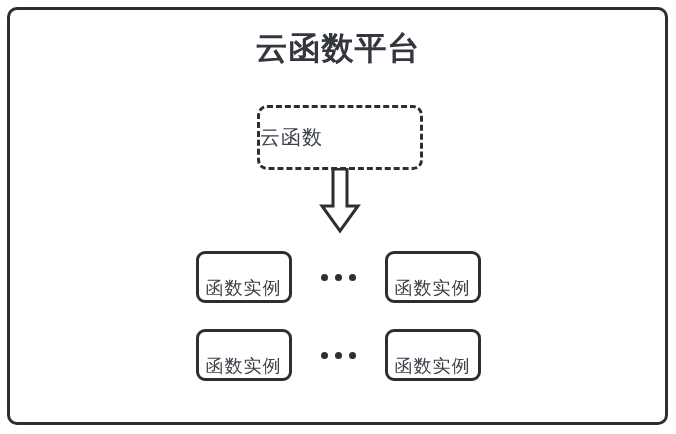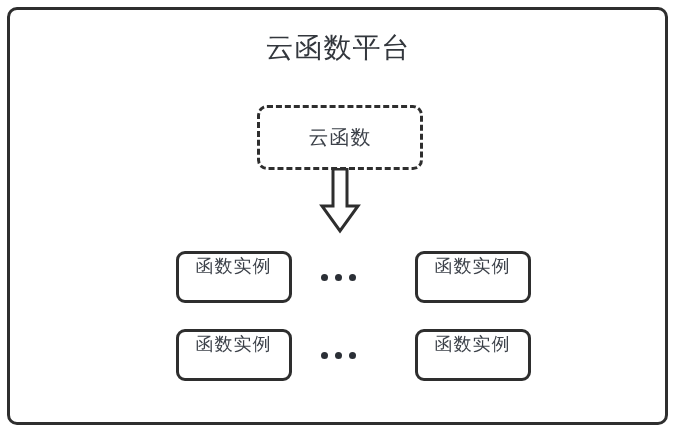--- a/index.html
+++ b/index.html
@@ -37,42 +37,41 @@
     background: #ffffff;
   }
 
   
   .platform-title {
     position: absolute;
     left: 0;
     top: 28px;
     width: 676px;
     text-align: center;
-    font-size: 28px;
-    font-weight: normal;
+    font-size: 32px;
+    font-weight: bold;
     color: #33373d;
     letter-spacing: 1px;
     line-height: 40px;
     white-space: nowrap;
   }
 
   
   .cloud-func-box {
     position: absolute;
     left: 257px;
     top: 105px;
     width: 166px;
     height: 65px;
     box-sizing: border-box;
     border: 3px dashed #2e2e2e;
     border-radius: 10px;
     background: #ffffff;
     display: flex;
     align-items: center;
-    justify-content: center;
   }
   .cloud-func-label {
     font-size: 20px;
     color: #3c4149;
     letter-spacing: 1px;
     white-space: nowrap;
   }
 
   
   .down-arrow {
@@ -91,29 +90,28 @@
     height: 52px;
     display: flex;
     align-items: center;
     justify-content: center;
   }
   .instance-row.row-1 { top: 251px; }
   .instance-row.row-2 { top: 329px; }
 
   .instance-box {
     box-sizing: border-box;
-    width: 116px;
+    width: 96px;
     height: 52px;
     border: 3px solid #2e2e2e;
     border-radius: 9px;
     background: #ffffff;
     display: flex;
-    align-items: flex-start;
+    align-items: flex-end;
     justify-content: center;
-    margin-left: 30px;
   }
   .instance-label {
     font-size: 18px;
     color: #3c4149;
     letter-spacing: 1px;
     white-space: nowrap;
   }
 
   .ellipsis-gap {
     width: 93px;

